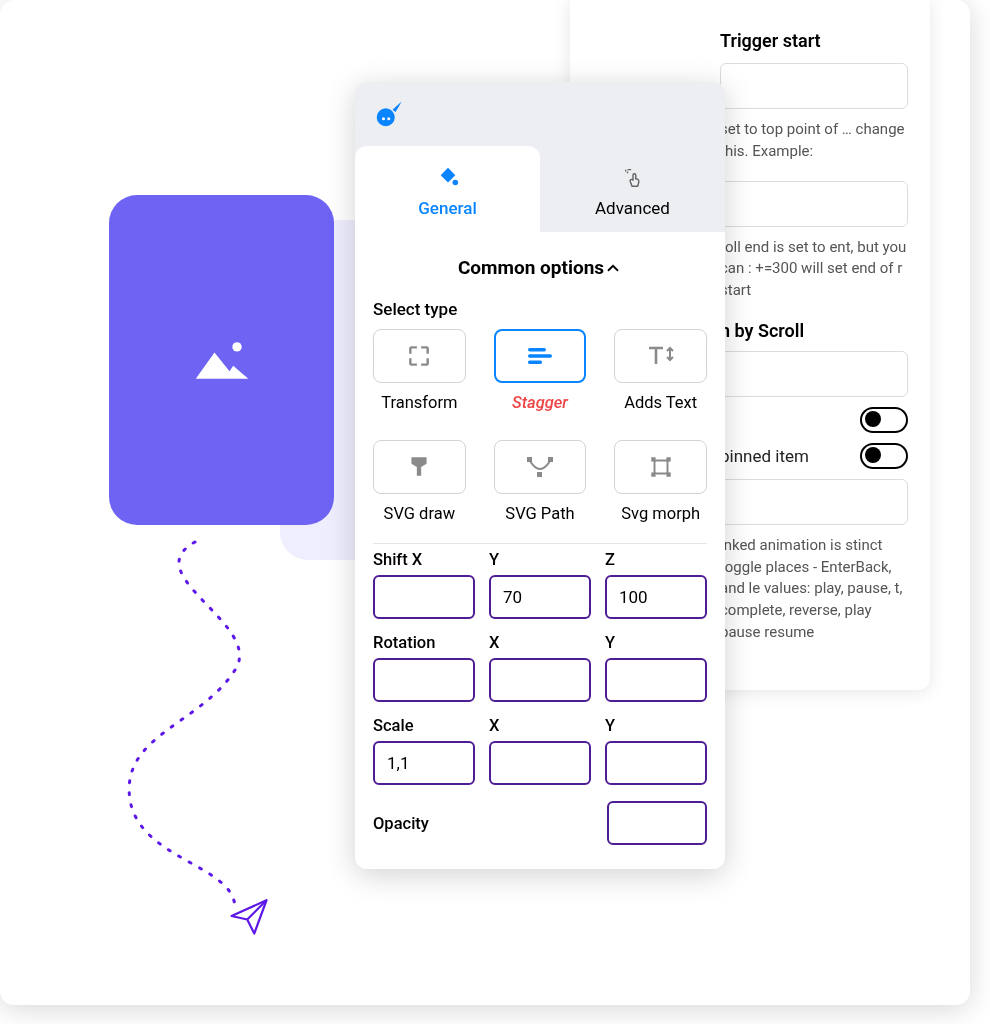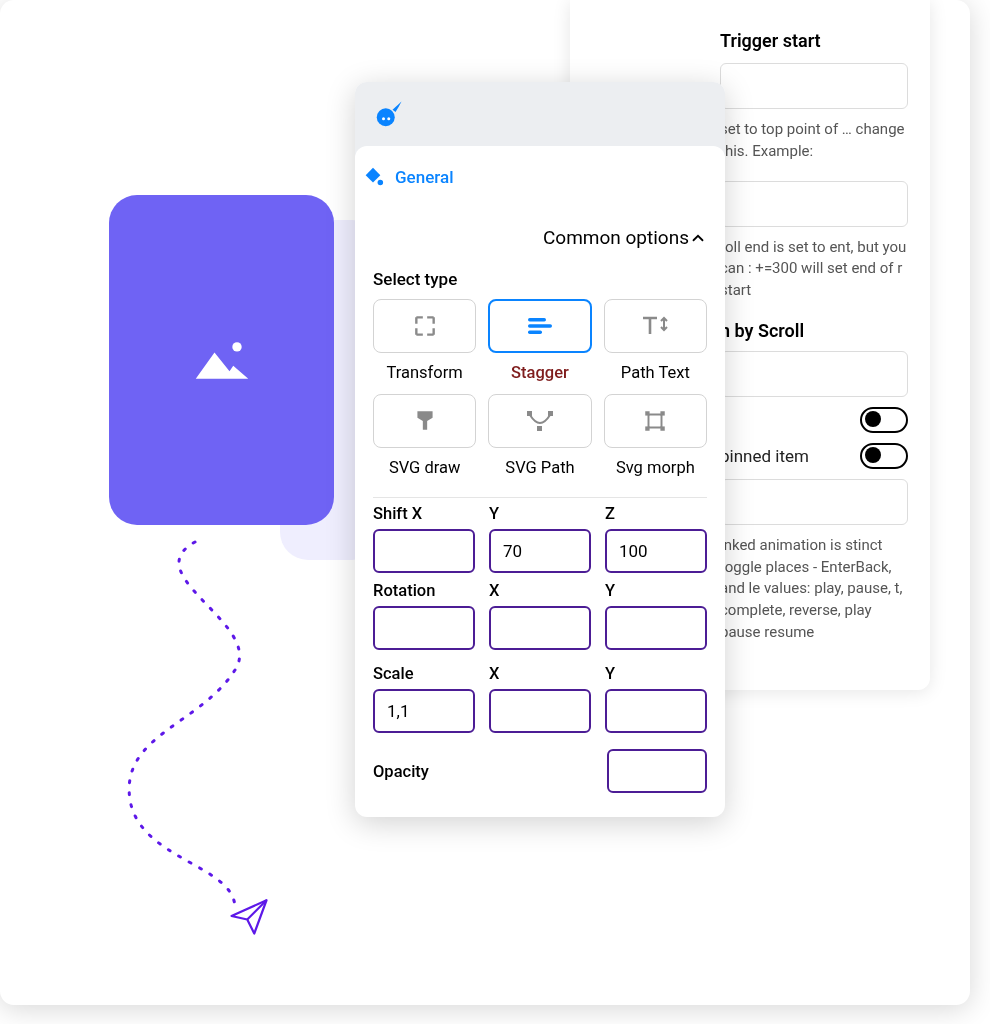--- a/index.html
+++ b/index.html
@@ -32,36 +32,36 @@
   .back-panel .sec-title.mt { margin-top: 4px; margin-bottom: 10px; }
 
   
   .main-panel { position:absolute; left:355px; top:82px; width:370px; background:#fff; border-radius:12px; box-shadow: 0 6px 30px rgba(0,0,0,.18); overflow:hidden; }
   .mp-head { background:#eceef1; padding:18px 18px 16px; display:flex; gap:14px; align-items:flex-start; position:relative; }
   .mp-head .comet { width:30px; height:30px; flex:0 0 30px; }
   .mp-head .ttl { font-weight:700; font-size:18px; }
   .mp-head .sub { color:#333; font-size:16px; line-height:1.35; margin-top:4px; }
 
   .tabs { display:flex; background:#eceef1; }
-  .tabs .tab { flex:1; text-align:center; padding:20px 6px 14px; font-size:17px; color:#000; display:flex; align-items:center; gap:10px; cursor:pointer; }
+  .tabs .tab { flex:1; text-align:center; padding:20px 6px 14px; font-size:17px; color:#000; display:flex; flex-direction:column; align-items:center; gap:10px; cursor:pointer; }
   .tabs .tab.active { background:#fff; border-radius:12px 12px 0 0; color:#0a84ff; font-weight:500; }
   .tabs .tab svg { width:24px; height:22px; }
 
   .mp-body { padding:10px 18px 24px; }
-  .section-row { display:flex; justify-content:flex-end; align-items:center; padding:14px 0 12px; font-weight:400; font-size:19px; }
+  .section-row { display:flex; justify-content:center; align-items:center; padding:14px 0 12px; font-weight:700; font-size:19px; }
   .section-row .chev { width:18px; height:18px; transform:rotate(180deg); }
 
   .label { font-size:17px; font-weight:500; color:#000; margin: 8px 0 10px; }
 
-  .type-grid { display:grid; grid-template-columns: repeat(3, 1fr); gap:12px; }
+  .type-grid { display:grid; grid-template-columns: repeat(3, 1fr); gap:28px; }
   .type-cell { display:flex; flex-direction:column; align-items:center; gap:10px; }
   .type-btn { width:100%; height:54px; border:1px solid #d3d3d3; border-radius:8px; display:flex; align-items:center; justify-content:center; color:#8a8a8a; }
   .type-btn.selected { border:2px solid #0a84ff; color:#0a84ff; }
   .type-cell .cap { font-size:16.5px; }
-  .type-cell.selected .cap { color:#7f1d1d; font-weight:500; }
+  .type-cell.selected .cap { color:#ef4444; font-weight:500;font-style:italic; }
 
   .divider { height:1px; background:#e5e5e5; margin: 20px 0 6px; }
 
   .triple-row { display:grid; grid-template-columns: repeat(3, 1fr); gap:14px; margin-top:6px; }
   .field-lbl { font-size:16.5px; font-weight:500; color:#000; margin-bottom:6px; }
   .num-input { width:100%; height:44px; border:2px solid #4c1d95; border-radius:6px; padding:0 12px; font-size:17px; }
 
   .opacity-row { display:flex; align-items:center; justify-content:space-between; margin-top:16px; }
   .opacity-row .field-lbl { margin:0; }
   .opacity-row .num-input { width:100px; }
@@ -127,20 +127,27 @@
     </div>
 
     <div class="tabs">
       <div class="tab active">
         <svg viewBox="0 0 24 24">
             <path d="M4 10 L12 2 L20 10 L12 18 Z" fill="#0a84ff"></path>
             <circle cx="20" cy="18" r="3" fill="#0a84ff"></circle>
           </svg>
         <span>General</span>
       </div>
+      <div class="tab">
+        <svg viewBox="0 0 24 24">
+          <path d="M6 4h2M4 6v-2M10 4h-2M6 8v-2" stroke="#666" stroke-width="1.5"></path>
+          <path d="M12 10c0-2 3-2 3 0v4c3 0 4 2 3 5l-1 3h-6l-2-5c-1-3 3-3 3-1z" fill="none" stroke="#666" stroke-width="1.6"></path>
+        </svg>
+        <span>Advanced</span>
+      </div>
     </div>
 
     <div class="mp-body">
       <div class="section-row">
         <span>Common options</span>
         <svg class="chev" viewBox="0 0 24 24">
             <path d="M6 9l6 6 6-6" fill="none" stroke="#000" stroke-width="2.4" stroke-linecap="round"></path>
           </svg>
       </div>
 
@@ -165,21 +172,21 @@
             </div>
           <span class="cap">Stagger</span>
         </div>
         <div class="type-cell">
           <div class="type-btn">
               <svg width="30" height="24" viewBox="0 0 30 24">
                 <path d="M3 4h14M10 4v16" stroke="currentColor" stroke-width="2.6" fill="none"></path>
                 <path d="M24 4v12M21 7l3-3 3 3M21 13l3 3 3-3" stroke="currentColor" stroke-width="2" fill="none"></path>
               </svg>
             </div>
-          <span class="cap">Path Text</span>
+          <span class="cap">Adds Text</span>
         </div>
         <div class="type-cell">
           <div class="type-btn">
               <svg width="26" height="26" viewBox="0 0 24 24">
                 <path d="M5 3h14v6l-5 3v8H10v-8L5 9z" fill="currentColor"></path>
               </svg>
             </div>
           <span class="cap">SVG draw</span>
         </div>
         <div class="type-cell">
@@ -217,21 +224,21 @@
         <div>
           <div class="field-lbl">Y</div>
           <input class="num-input" value="70" style="">
         </div>
         <div>
           <div class="field-lbl">Z</div>
           <input class="num-input" value="100" style="">
         </div>
       </div>
 
-      <div class="triple-row" style="margin-top:8px">
+      <div class="triple-row" style="margin-top:14px">
         <div>
           <div class="field-lbl">Rotation</div>
           <input class="num-input" value="" style="">
         </div>
         <div>
           <div class="field-lbl">X</div>
           <input class="num-input" value="" style="">
         </div>
         <div>
           <div class="field-lbl">Y</div>

